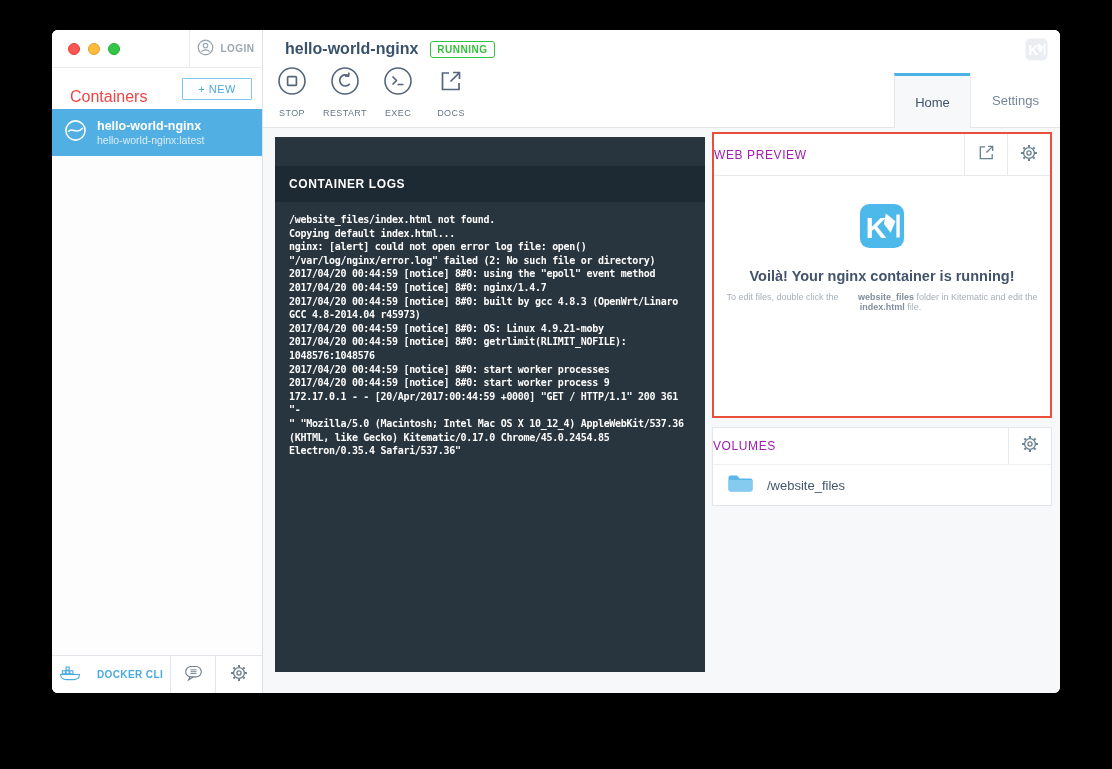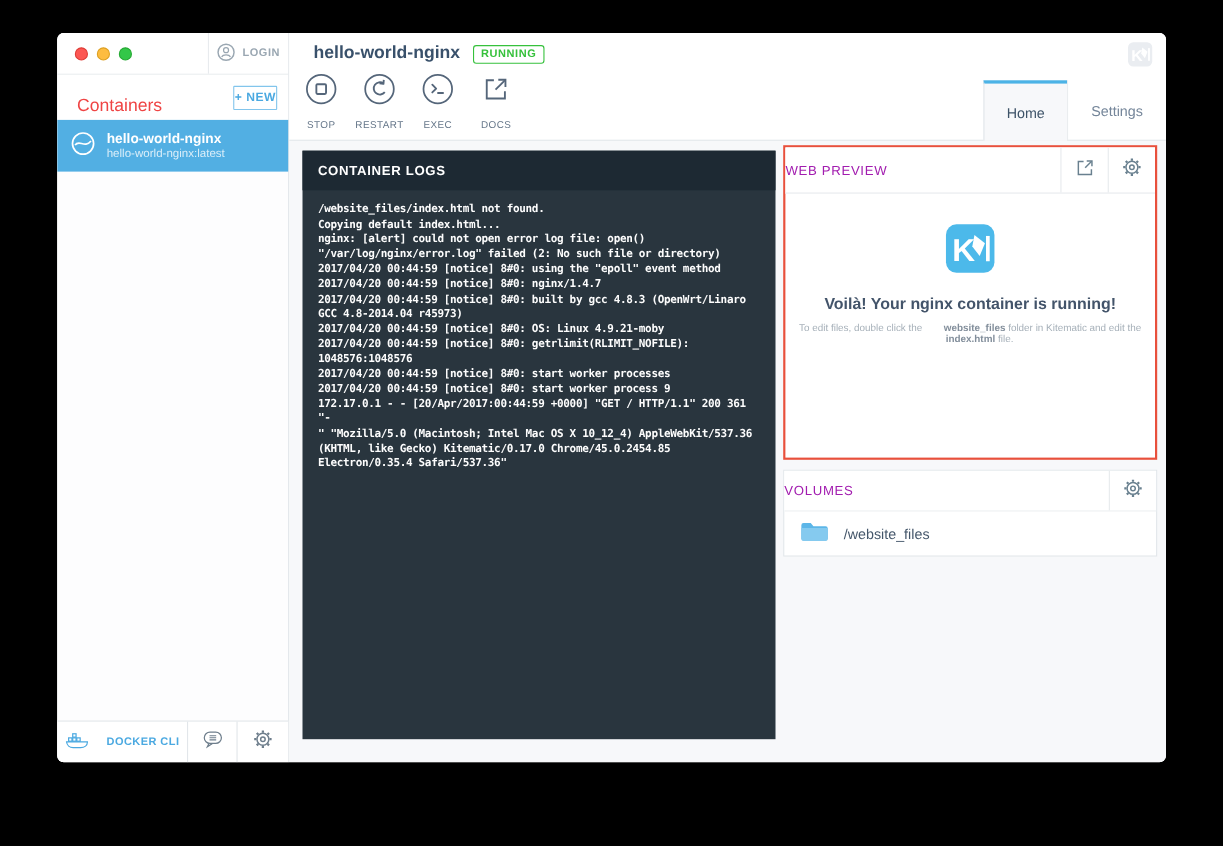--- a/index.html
+++ b/index.html
@@ -13,22 +13,22 @@
   .sb-top { height:38px; flex:none; display:flex; align-items:stretch; border-bottom:1px solid #E8EBEE; background:#fff; }
   .lights { width:137px; display:flex; align-items:center; padding-left:16px; gap:8px; }
   .light { width:12px; height:12px; border-radius:50%; cursor:default; }
   .light.red { background:#FC5753; border:1px solid #DF3E38; }
   .light.yellow { background:#FDBC40; border:1px solid #DEA123; }
   .light.green { background:#33C748; border:1px solid #27AA35; }
   .login { flex:1; border-left:1px solid #E8EBEE; display:flex; align-items:center; justify-content:center;
            gap:6px; color:#9AA7B2; font-size:10px; font-weight:bold; letter-spacing:.5px; cursor:pointer; }
   .sb-containers { height:41px; flex:none; display:flex; align-items:center; padding:0 10px 0 18px; background:#fff; }
   .sb-containers .lbl { flex:1; font-size:16px; color:#ef4444;margin-top:17px; }
-  .new-btn { font-size:11px; font-weight:bold; color:#4BA9E1; border:1px solid #82C5EC; border-radius:1px;
-             padding:4px 0; background:#fff; letter-spacing:.5px; cursor:pointer; font-family:inherit; }
+  .new-btn { font-size:11px; font-weight:normal; color:#4BA9E1; border:1px solid #82C5EC; border-radius:1px;
+             padding:4px 15px; background:#fff; letter-spacing:.5px; cursor:pointer; font-family:inherit; }
   .container-item { height:47px; flex:none; background:#52AFE3; display:flex; align-items:center;
                     padding:0 8px 0 11px; gap:9px; color:#fff; cursor:pointer; }
   .ci-name { font-size:12.5px; font-weight:bold; line-height:15px; }
   .ci-image { font-size:10.5px; color:rgba(255,255,255,.78); line-height:13px; }
   .sb-list { flex:1; }
   .sb-footer { height:38px; flex:none; border-top:1px solid #E2E6EA; display:flex; background:#fff; }
   .cli { flex:1; display:flex; align-items:center; justify-content:center; gap:16px; color:#4BA9E1;
          font-size:10px; font-weight:bold; letter-spacing:.4px; cursor:pointer; }
   .sb-icon-btn { width:45px; border-left:1px solid #E2E6EA; display:flex; align-items:center; justify-content:center;
                  color:#6E7E8C; cursor:pointer; }
@@ -48,21 +48,21 @@
   .app-logo { position:absolute; top:8px; right:12px; z-index:0; }
   .tabs { position:absolute; right:0; bottom:-1px; height:55px; display:flex; z-index:2; }
   .tab { display:flex; align-items:center; justify-content:center; font-size:13px; cursor:pointer; height:55px; }
   .tab.home { width:76px; background:#F7F8FA; border-top:3px solid #4CB3E6; border-left:1px solid #E2E6EA; color:#3E5368; }
   .tab.settings { width:90px; background:#fff; border-left:1px solid #EAEDEF; border-bottom:1px solid #E2E6EA; color:#75869A; }
 
   
   .logs { position:absolute; left:12px; top:107px; width:430px; height:535px; background:#29353E;
           display:flex; flex-direction:column; }
   .logs-header { height:36px; flex:none; background:#1D2933; color:#fff; font-size:12px; font-weight:bold;
-                 letter-spacing:.6px; display:flex; align-items:center; padding-left:14px; }
+                 letter-spacing:.6px; display:flex; align-items:center; padding-left:14px;margin-top:29px; }
   .logs-body { flex:1; overflow:hidden; padding:11px 12px 11px 14px; }
   .logs-pre { margin:0; font-family:"DejaVu Sans Mono", monospace; font-size:10px; font-weight:bold;
               line-height:13.6px; color:#FDFDFD; white-space:pre-wrap; word-wrap:break-word; letter-spacing:-.3px; }
 
   
   .right-col { position:absolute; left:449px; top:102px; width:340px; }
   .panel-header { display:flex; align-items:stretch; border-bottom:1px solid #E7EAED; background:#fff; }
   .panel-title { flex:1; display:flex; align-items:center; font-size:12px; color:#a21caf; letter-spacing:.6px; }
   .icon-cell { width:43px; border-left:1px solid #E7EAED; display:flex; align-items:center; justify-content:center;
                color:#69808F; cursor:pointer; }

